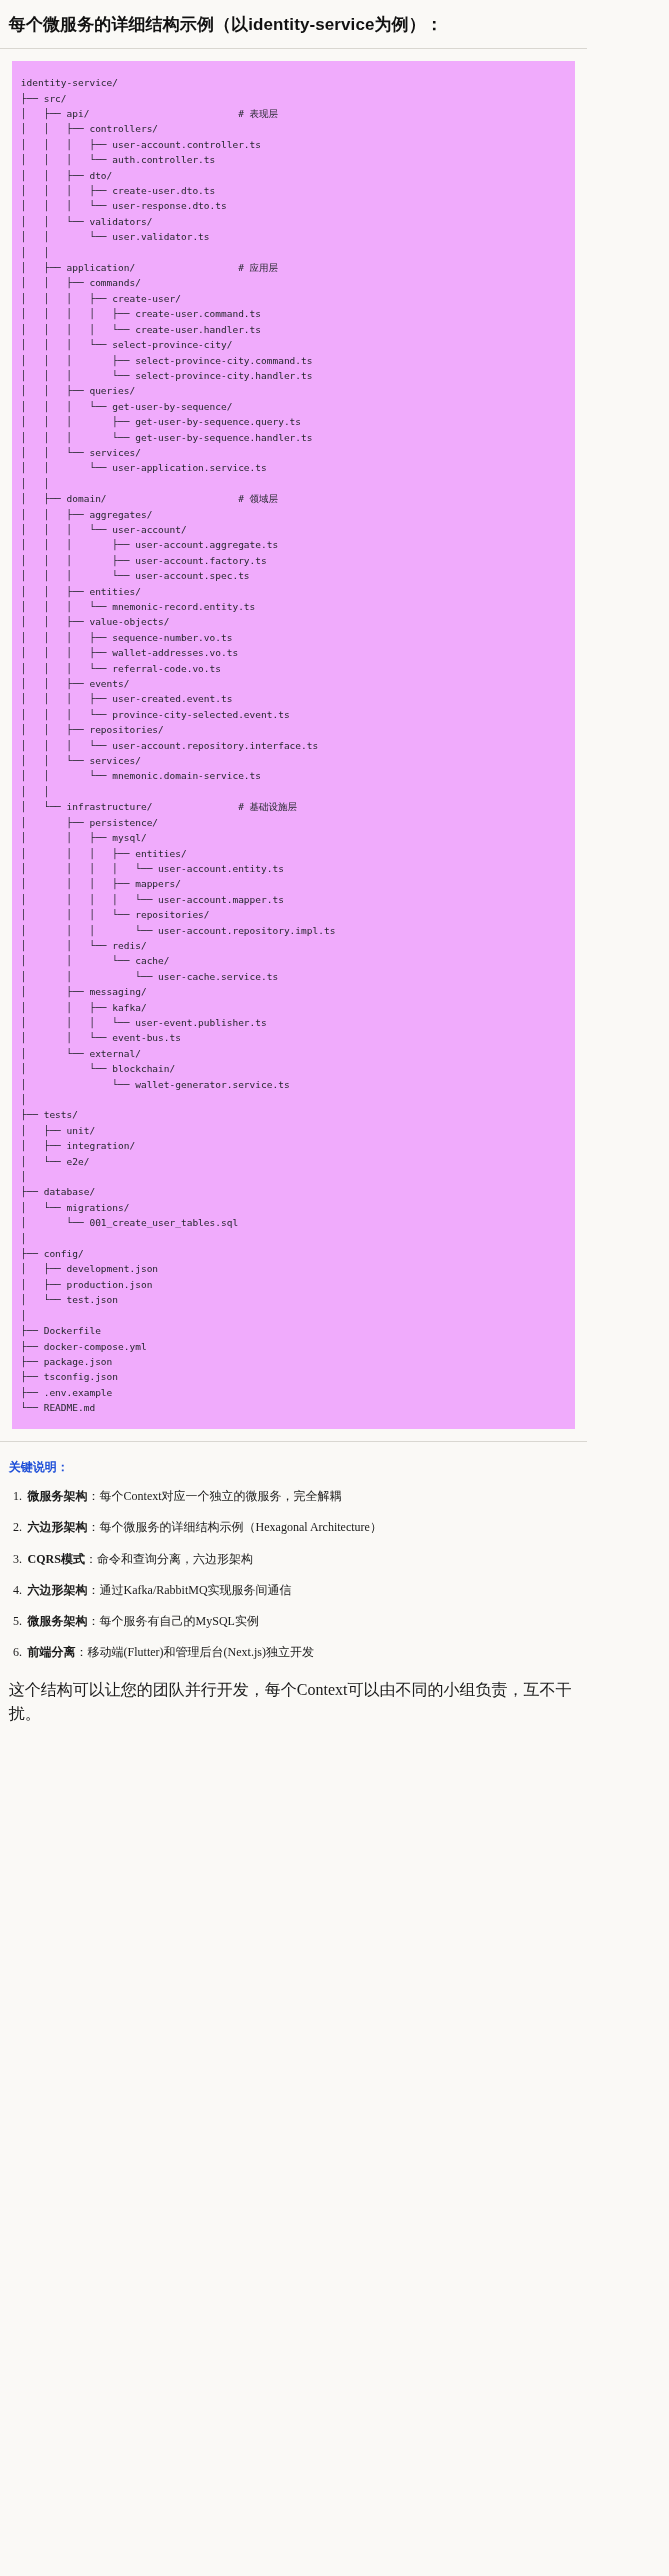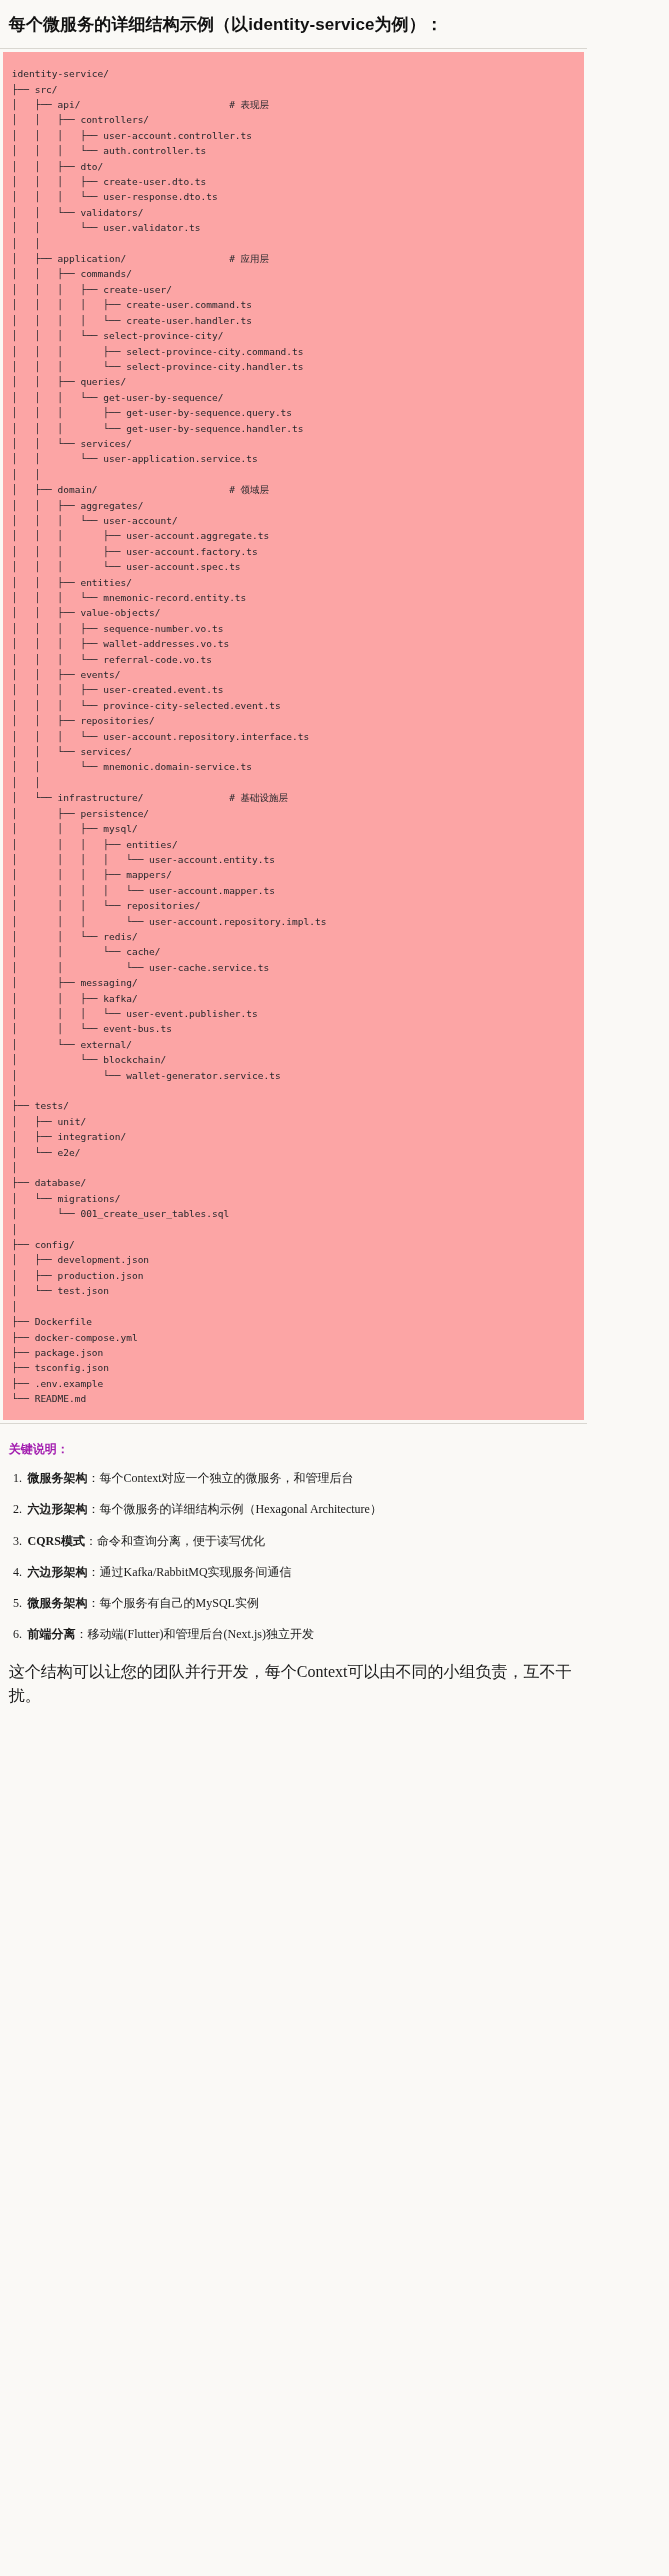--- a/index.html
+++ b/index.html
@@ -34,44 +34,44 @@
   }
   .rule {
     border: 0;
     border-top: 0.6px solid #d9d7d1;
     margin: 0;
     height: 0;
   }
 
   
   .tree-block {
-    background: #fca5a5;
+    background: #f0abfc;
     padding: 13.8px 8.8px 13.8px 8.8px;
-    margin: 3px;
+    margin: 12px;
   }
   pre.tree {
     margin: 0;
     font-family: "DejaVu Sans Mono", "Liberation Mono", monospace;
     font-size: 9.5px;
     line-height: 15.4px;
     color: #1f2328;
     white-space: pre;
     tab-size: 4;
     overflow: visible;
   }
 
   
   .notes {
     padding: 12.5px 8.8px 16.3px 8.8px;
   }
   .notes-heading {
     font-family: "Liberation Sans", "DejaVu Sans", sans-serif;
     font-weight: bold;
     font-size: 12px;
-    color: #a21caf;
+    color: #1d4ed8;
     margin: 3.8px 0 12.5px 0;
   }
   ol.notes-list {
     margin: 0 0 0 0;
     padding: 0 0 0 16.3px;
     list-style: decimal;
   }
   ol.notes-list > li {
     font-size: 12px;
     line-height: 1.45;
@@ -190,27 +190,27 @@
 └── README.md</pre>
   </div>
 
   <hr class="rule">
 
   <div class="notes">
     <div class="notes-heading">关键说明：</div>
 
     <ol class="notes-list">
       <li>
-        <b>微服务架构</b><span>：</span><span>每个Context对应一个独立的微服务，和管理后台</span>
+        <b>微服务架构</b><span>：</span><span>每个Context对应一个独立的微服务，完全解耦</span>
       </li>
       <li>
         <b>六边形架构</b><span>：</span><span>每个微服务的详细结构示例（Hexagonal Architecture）</span>
       </li>
       <li>
-        <b>CQRS模式</b><span>：</span><span>命令和查询分离，便于读写优化</span>
+        <b>CQRS模式</b><span>：</span><span>命令和查询分离，六边形架构</span>
       </li>
       <li>
         <b>六边形架构</b><span>：</span><span>通过Kafka/RabbitMQ实现服务间通信</span>
       </li>
       <li>
         <b>微服务架构</b><span>：</span><span>每个服务有自己的MySQL实例</span>
       </li>
       <li>
         <b>前端分离</b><span>：</span><span>移动端(Flutter)和管理后台(Next.js)独立开发</span>
       </li>

